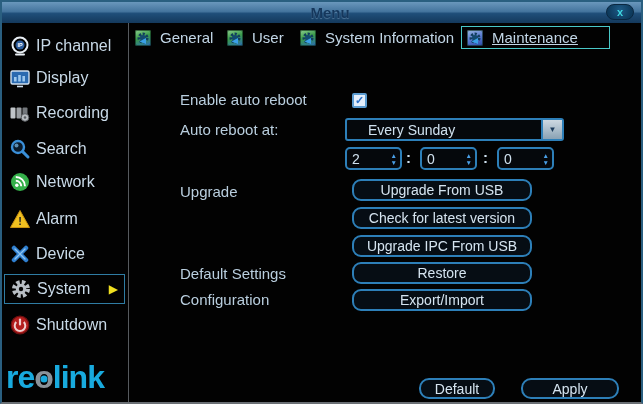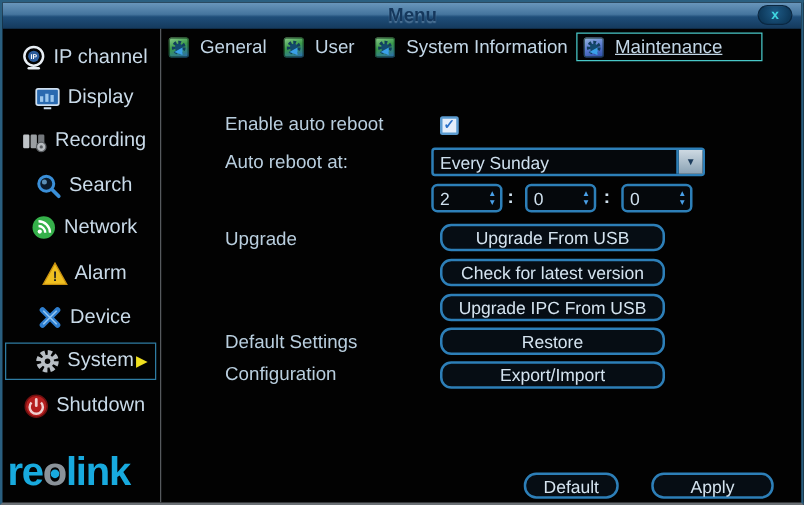--- a/index.html
+++ b/index.html
@@ -19,21 +19,21 @@
     position:absolute;right:7px;top:2px;width:28px;height:16px;border:1px solid #0a2740;
     border-radius:8px;background:radial-gradient(circle at 50% 35%,#1d5a86,#0e3a5c 75%);
     color:#3fd6e0;font-size:11px;font-weight:bold;line-height:13px;text-align:center;
     cursor:pointer;padding:0;font-family:inherit;
   }
   
   .sidebar{position:absolute;left:0;top:21px;bottom:0;width:126px;}
   .vdivider{position:absolute;left:126px;top:21px;bottom:0;width:1px;background:#565a5e;}
   .side-item{
     position:absolute;left:2px;right:3px;height:26px;display:flex;align-items:center;
-    gap:5px;padding-left:5px;color:#c9dae8;font-size:16px;cursor:pointer;box-sizing:border-box;justify-content:center;
+    gap:5px;padding-left:5px;color:#c9dae8;font-size:16px;cursor:pointer;box-sizing:border-box;
   }
   .side-item .icon{width:22px;height:22px;flex:0 0 22px;display:inline-block;}
   .side-item.selected{border:1px solid #2f7ca3;height:30px;}
   .sel-arrow{position:absolute;right:6px;color:#f0e020;font-size:12px;}
   .logo{position:absolute;left:4px;bottom:8px;font-size:32px;font-weight:bold;letter-spacing:-1px;line-height:34px;}
   .lg-c{color:#18aade;}
   .lg-o{color:#8a9299;position:relative;display:inline-block;}
   .lg-o::after{content:"";position:absolute;left:50%;top:56%;width:7px;height:7px;
     transform:translate(-50%,-50%);background:#18aade;border-radius:50%;}
   
@@ -46,21 +46,21 @@
     background:linear-gradient(160deg,#8fd08f 0%,#3a9a4a 45%,#2a6ab8 100%);
     box-shadow:inset 0 0 0 1px rgba(10,40,20,.6);}
   .tab-icon.alt{background:linear-gradient(160deg,#9ab8e0 0%,#5a7ad0 50%,#2a4aa8 100%);}
   
   .flabel{position:absolute;color:#b9cede;font-size:15px;white-space:nowrap;margin-left:20px;}
   .checkbox{position:absolute;width:15px;height:15px;background:#e4eefb;border:2px solid #5b9bd0;
     border-radius:2px;box-sizing:border-box;cursor:pointer;display:flex;align-items:center;justify-content:center;}
   .check{color:#2a70c8;font-size:11px;font-weight:bold;line-height:1;}
   .dropdown{position:absolute;width:219px;height:23px;border:2px solid #2d7fb8;border-radius:3px;
     box-sizing:border-box;background:#05080c;display:flex;align-items:center;cursor:pointer;}
-  .dd-value{flex:1;color:#cfe0ee;font-size:14px;padding-left:5px;line-height:1;}
+  .dd-value{flex:1;color:#cfe0ee;font-size:14px;padding-left:21px;line-height:1;}
   .dd-btn{width:19px;align-self:stretch;background:linear-gradient(#cdd9e2,#8aa2b4);
     border-left:2px solid #2d7fb8;display:flex;align-items:center;justify-content:center;
     color:#1c3c5c;font-size:8px;cursor:pointer;}
   .spinner{position:absolute;width:57px;height:23px;border:2px solid #2d7fb8;border-radius:5px;
     box-sizing:border-box;background:#05080c;display:flex;align-items:center;justify-content:space-between;cursor:pointer;}
   .sp-val{color:#cfe0ee;font-size:14px;padding-left:5px;line-height:1;}
   .sp-arrows{display:flex;flex-direction:column;justify-content:center;margin-right:3px;color:#4aa0e8;}
   .sp-arrows span{font-size:6.5px;line-height:7px;cursor:pointer;}
   .colon{position:absolute;color:#cfe0ee;font-size:15px;font-weight:bold;}
   .obtn{position:absolute;left:350px;width:180px;height:22px;border:2px solid #2d7fb8;border-radius:9px;

